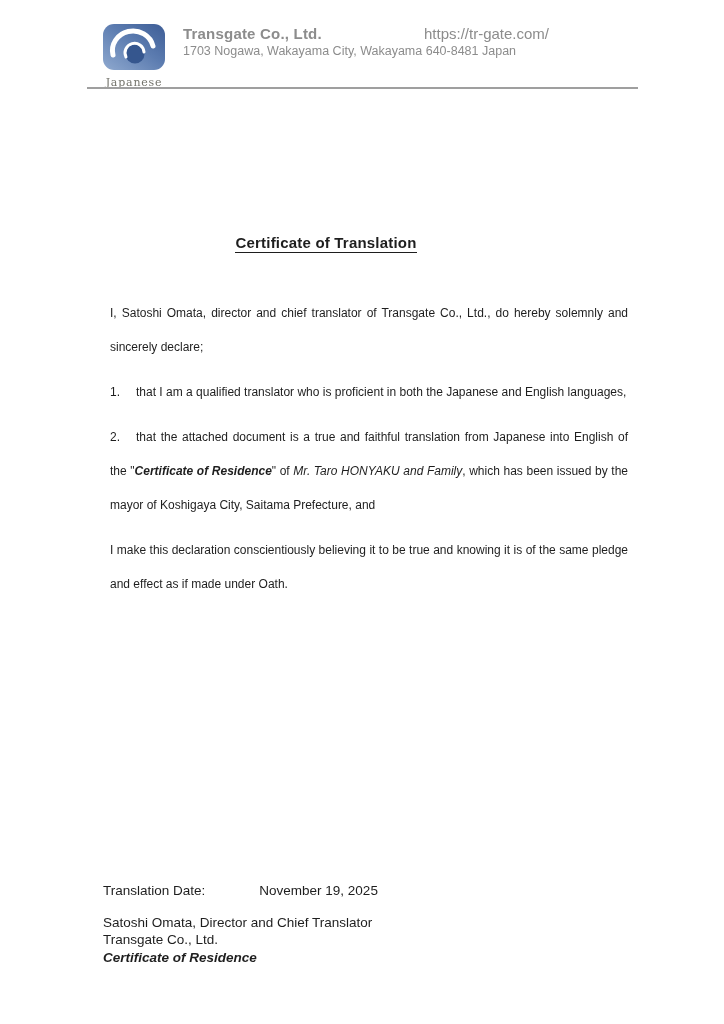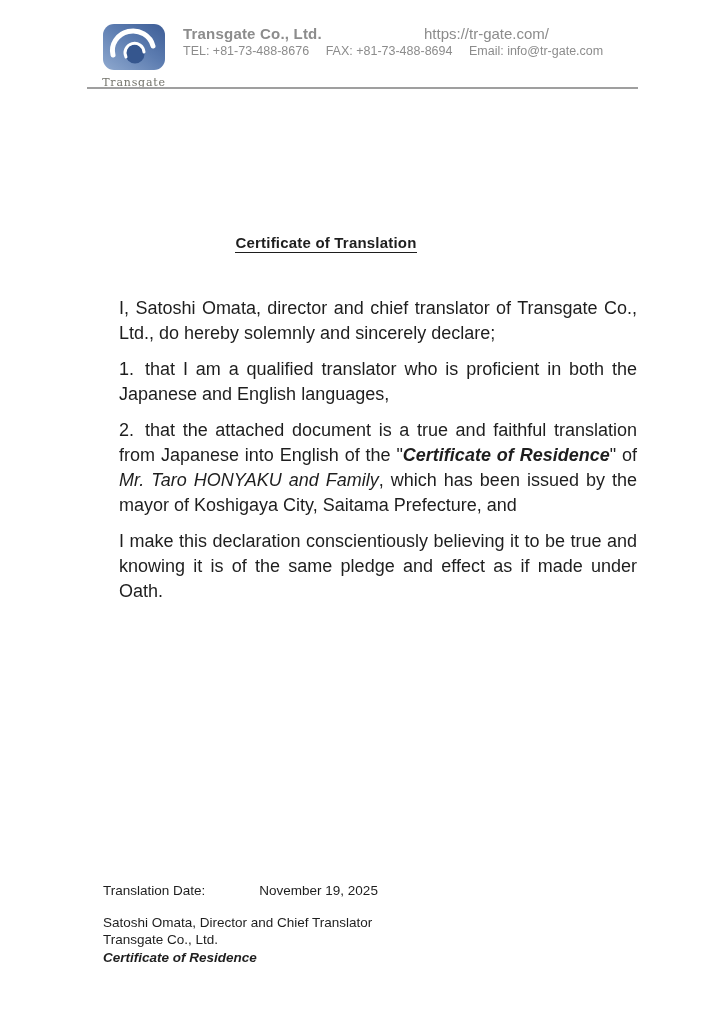--- a/index.html
+++ b/index.html
@@ -43,23 +43,23 @@
     font-size: 15px;
     font-weight: bold;
     border-bottom: 1.6px solid #1e1e1e;
     padding-bottom: 1px;
     letter-spacing: 0.2px;
   }
 
   
   .content {
     position: absolute;
-    top: 296px; left: 119px; width: 518px;
-    font-size: 18px;
-    line-height: 25px;
+    top: 296px; left: 110px; width: 518px;
+    font-size: 12px;
+    line-height: 34px;
     text-align: justify;
   }
   .content p { margin: 0 0 11px 0; }
   .item-num { display: inline-block; width: 26px; }
   .bi { font-weight: bold; font-style: italic; }
   .it { font-style: italic; }
 
   
   .footer-block { position: absolute; top: 882px; left: 103px; width: 518px; font-size: 13.5px; }
   .date-row { display: flex; align-items: baseline; line-height: 18px; gap: 36px; }
@@ -93,32 +93,28 @@
               <stop offset="0.55" stop-color="#5c7cb0"></stop>
               <stop offset="1" stop-color="#3d5d96"></stop>
             </linearGradient>
           </defs>
           <rect x="0" y="0" width="62" height="46" rx="11" fill="url(#lg)"></rect>
           <path d="M 10,31 A 20,19 0 1 1 50,22" fill="none" stroke="#ffffff" stroke-width="5" stroke-linecap="round"></path>
           <circle cx="32" cy="30" r="9.5" fill="#35568e"></circle>
           <path d="M 23,33 A 9.5,9.5 0 1 1 41,28" fill="none" stroke="#ffffff" stroke-width="3" stroke-linecap="round"></path>
         </svg>
       </span>
-      <span class="logo-caption">Transgate</span>
+      <span class="logo-caption">Japanese</span>
     </div>
     <div class="header-info">
       <div class="company-row">
         <span class="company-name">Transgate Co., Ltd.</span>
         <span class="company-url">https://tr-gate.com/</span>
       </div>
-      <div class="header-line contact-row">
-        <span>TEL: +81-73-488-8676</span>
-        <span>FAX: +81-73-488-8694</span>
-        <span>Email: info@tr-gate.com</span>
-      </div>
+      <div class="header-line">1703 Nogawa, Wakayama City, Wakayama 640-8481 Japan</div>
     </div>
   </div>
   <div class="header-rule"></div>
 
   <div class="title-row">
     <span class="doc-title">Certificate of Translation</span>
   </div>
 
   <div class="content">
     <p>I, Satoshi Omata, director and chief translator of Transgate Co., Ltd., do hereby solemnly and sincerely declare;</p>

